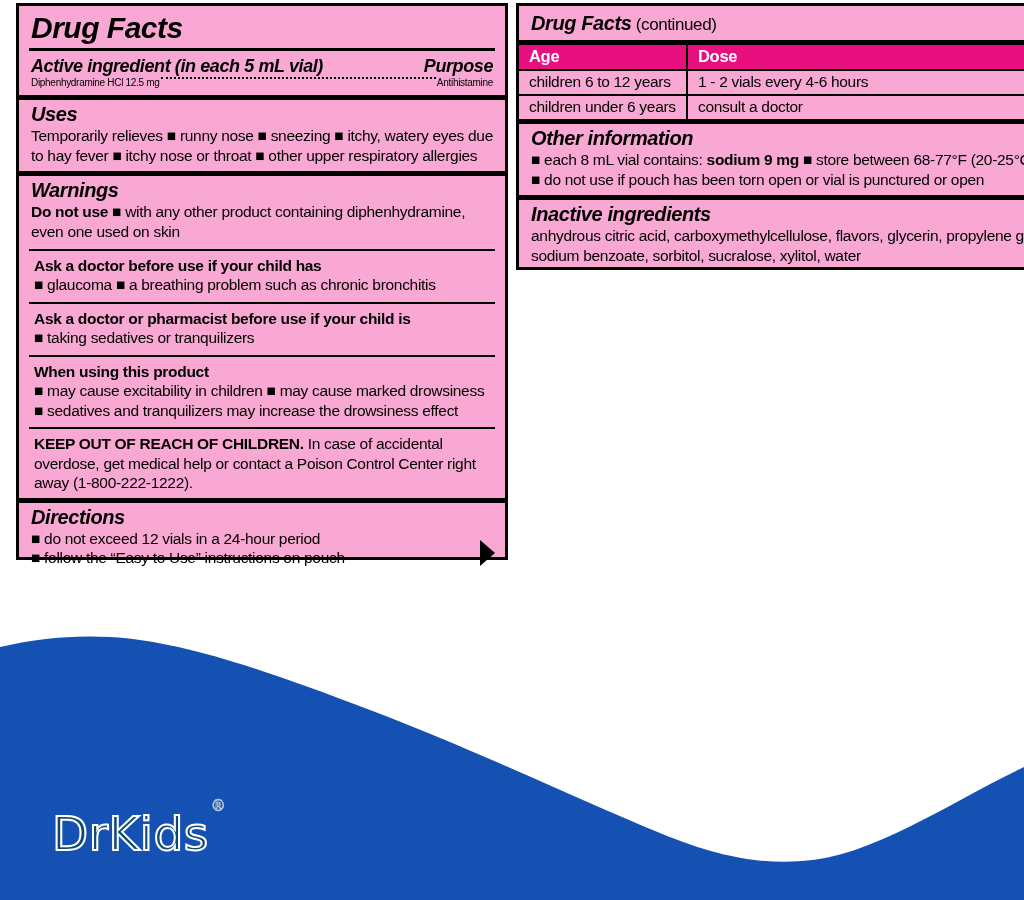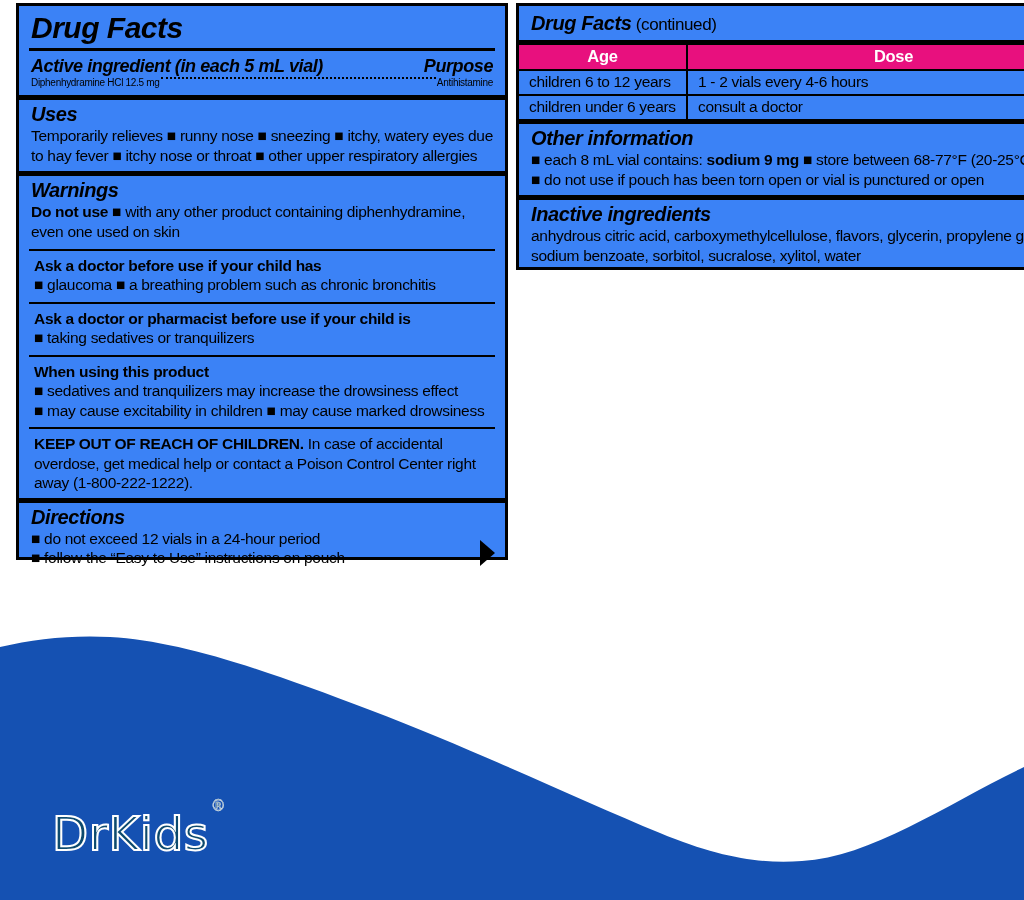--- a/index.html
+++ b/index.html
@@ -7,21 +7,21 @@
   body {
     position: relative;
     font-family: "Liberation Sans", sans-serif;
     color: #000;
   }
 
   
   .panel {
     position: absolute;
     top: 3px;
-    background: #3b82f6;
+    background: #f9a8d4;
     border: 3px solid #000;
   }
   .left-panel  { left: 16px;  width: 492px; height: 557px; }
   .right-panel { left: 516px; width: 586px; height: 267px; }
 
   .bar  { height: 5px; background: #000; }
   .thin-rule { border-top: 2px solid #000; margin: 2px 10px; }
 
   
   .df-title {
@@ -63,21 +63,21 @@
   }
 
   
   .cont-title-row { padding: 6px 12px 5px; font-size: 20px; letter-spacing: -0.4px; }
   .cont-title { font-weight: bold; font-style: italic; }
   .cont-suffix { font-weight: normal; font-style: normal; font-size: 17px; }
 
   .dose-table { width: 100%; border-collapse: collapse; table-layout: fixed; }
   .dose-table col.c1 { width: 168px; }
   .dose-table th {
-    background: #E8107E; color: #fff; text-align: center;
+    background: #E8107E; color: #fff; text-align: left;
     font-size: 16.5px; font-weight: bold; letter-spacing: -0.3px;
     padding: 2px 10px 3px; border-bottom: 2px solid #000;
   }
   .dose-table td {
     font-size: 15.5px; letter-spacing: -0.3px;
     padding: 2px 10px 3px;
   }
   .dose-table tr + tr td { border-top: 2px solid #000; }
   .dose-table th + th, .dose-table td + td { border-left: 2px solid #000; }
 
@@ -138,22 +138,22 @@
 
   <div class="sub-sec">
     <div class="sub-heading">Ask a doctor or pharmacist before use if your child is</div>
     <div class="body-text">■ taking sedatives or tranquilizers</div>
   </div>
 
   <div class="thin-rule"></div>
 
   <div class="sub-sec">
     <div class="sub-heading">When using this product</div>
+    <div class="body-text">■ may cause excitability in children ■ may cause marked drowsiness</div>
     <div class="body-text">■ sedatives and tranquilizers may increase the drowsiness effect</div>
-    <div class="body-text">■ may cause excitability in children ■ may cause marked drowsiness</div>
   </div>
 
   <div class="thin-rule"></div>
 
   <div class="sub-sec">
     <div class="body-text"><b>KEEP OUT OF REACH OF CHILDREN.</b><span> In case of accidental overdose, get medical help or contact a Poison Control Center right away (1-800-222-1222).</span></div>
   </div>
 
   <div class="bar"></div>
 

